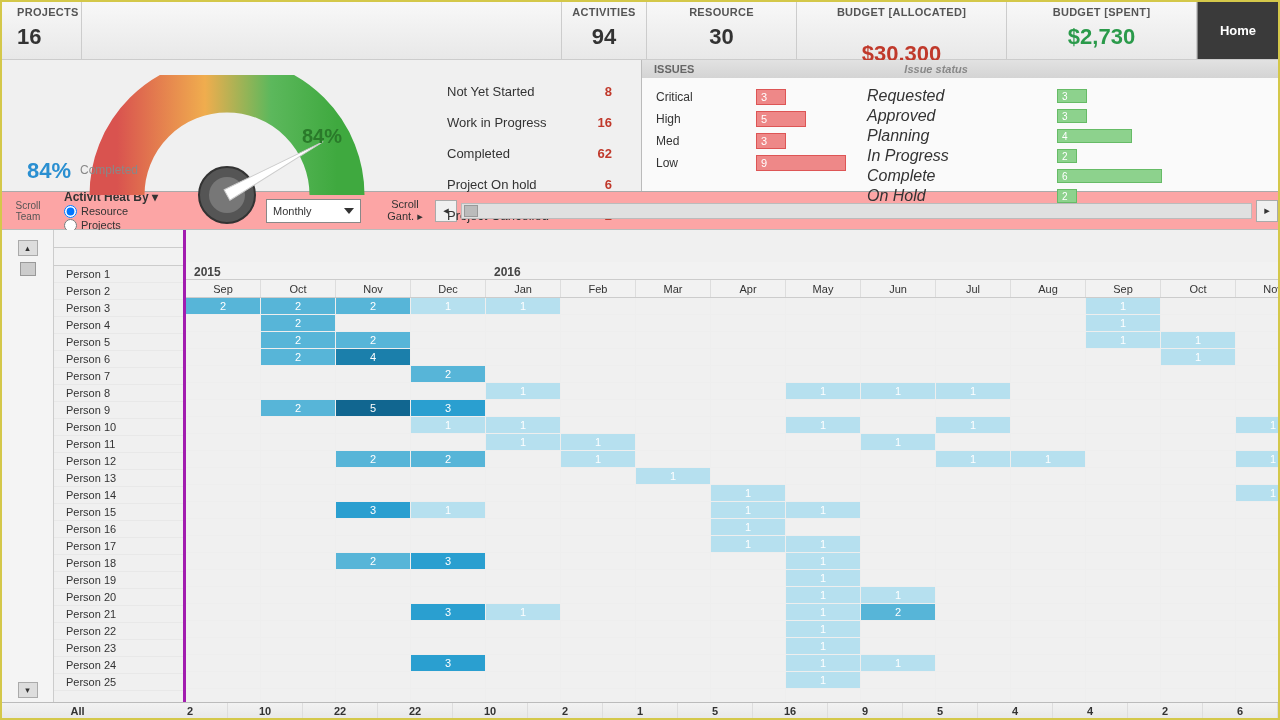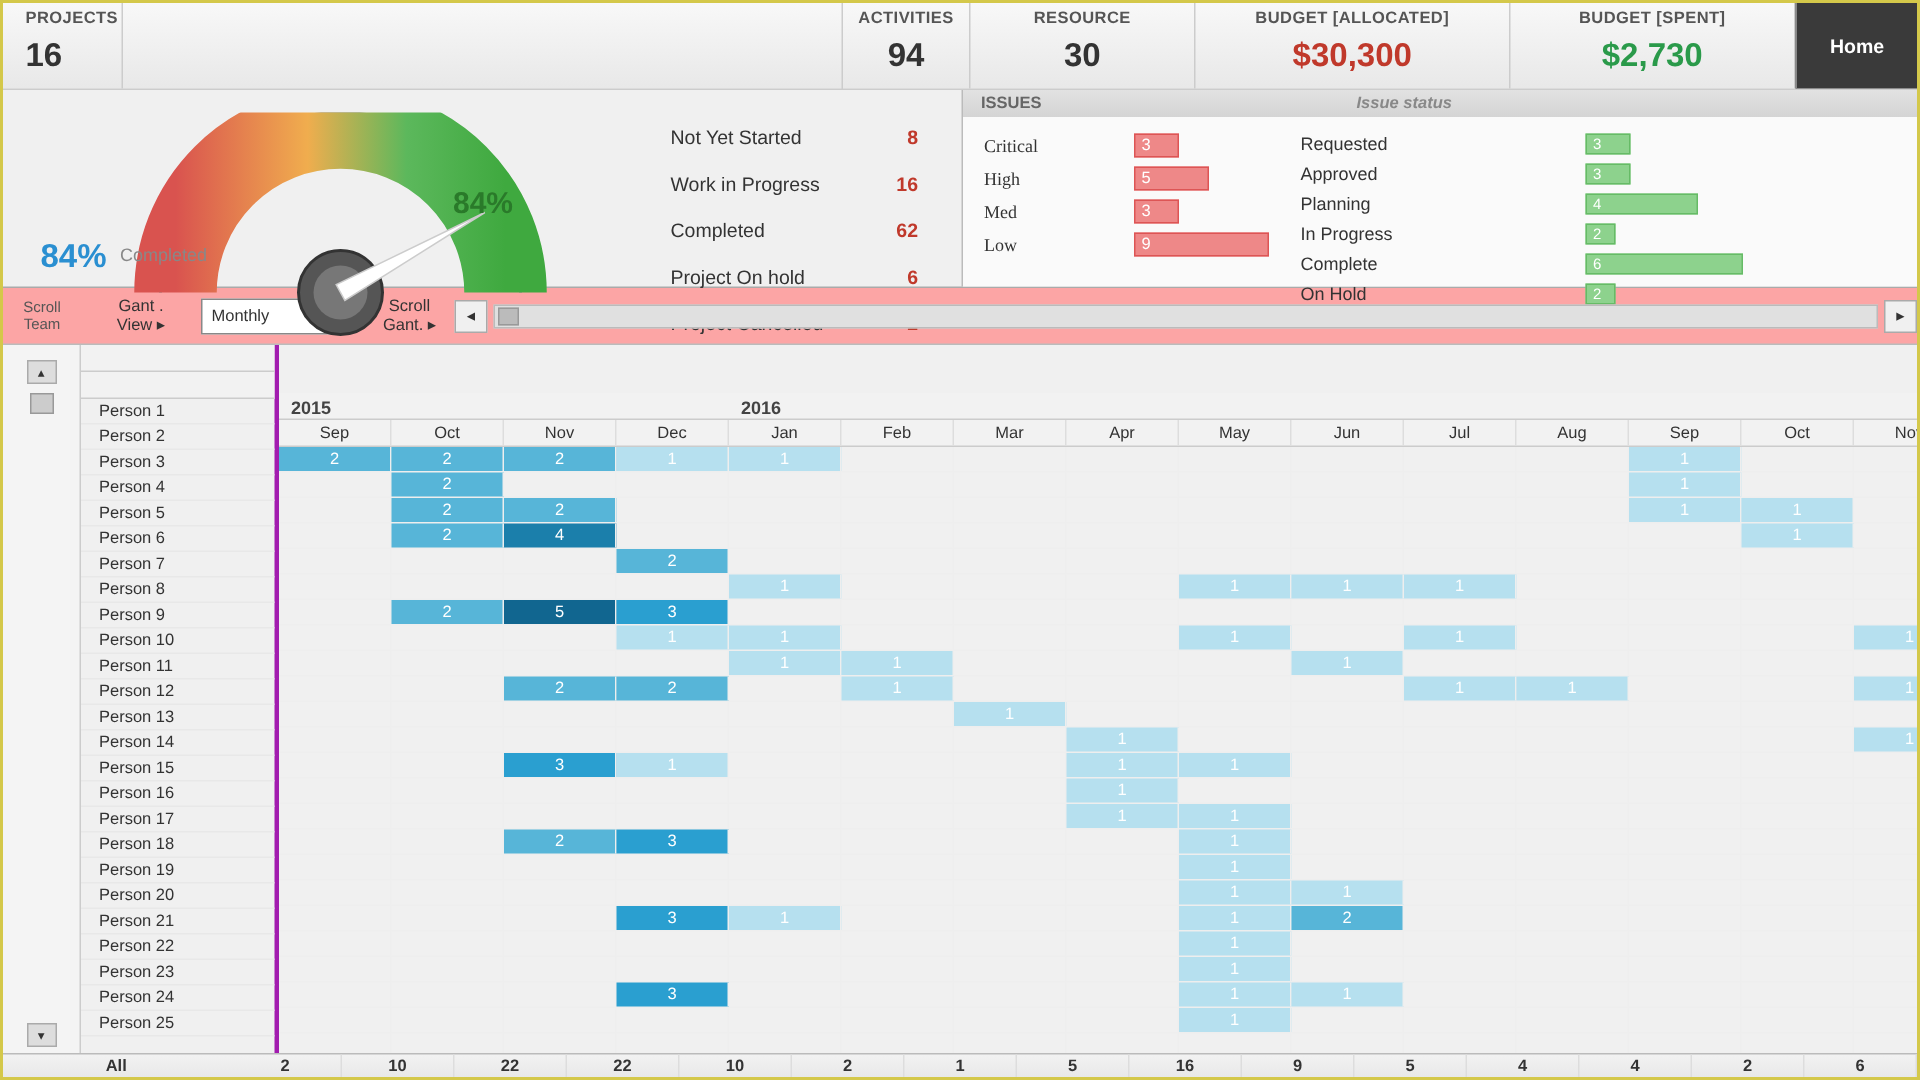--- a/index.html
+++ b/index.html
@@ -36,21 +36,21 @@
     padding: 2px 0;
   }
   .stat-value {
     font-size: 22px;
     font-weight: 700;
     margin-top: 4px;
   }
   .proj-box { width: 80px; align-items: flex-start; padding-left: 15px;}
   .act-box { width: 85px; }
   .res-box { width: 150px; }
-  .bud1-box { width: 210px; }
+  .bud1-box { width: 210px; gap: 17px; }
   .bud2-box { width: 190px; }
   .home-box {
     flex: 1;
     background: #3a3a3a;
     color: #fff;
     display: flex;
     align-items: center;
     justify-content: center;
     font-weight: 700;
     font-size: 13px;
@@ -148,38 +148,38 @@
   }
   .prio-col {
     width:215px;
     padding-left:14px;
   }
   .prio-row {
     display:flex;
     align-items:center;
     height:22px;
   }
-  .prio-row .lbl { width:100px; font-size:12px;font-family:Liberation Serif, serif; }
+  .prio-row .lbl { width:100px; font-size:12px; }
   .ibar {
     height:16px;
     background:#e88;
     border:1px solid #d55;
     color:#fff;
     font-size:11px;
     padding-left:4px;
     display:flex;
     align-items:center;
   }
   .status-col { width: auto; }
   .status-row {
     display:flex;
     align-items:center;
     height:20px;
   }
-  .status-row .lbl { width:190px; font-size:12px; }
+  .status-row .lbl { width:190px; font-size:16px;font-style:italic; }
   .sbar {
     height:14px;
     background:#8dd28d;
     border:1px solid #6b6;
     color:#fff;
     font-size:10px;
     padding-left:4px;
     display:flex;
     align-items:center;
   }
@@ -451,20 +451,33 @@
             <span class="lbl">On Hold</span>
             <span class="sbar" style="width:20px">2</span>
           </div>
         </div>
     </div>
   </div>
 </div>
 
 <div class="controls-row">
   <div class="scroll-team">Scroll<br>Team</div>
+  <div class="heatby-box">
+    <div class="heatby-lbl">
+      <span>Activit Heat By</span> <span>▾</span>
+    </div>
+    <div class="radio-row">
+      <input type="radio" checked="" style="">
+      <span>Resource</span>
+    </div>
+    <div class="radio-row">
+      <input type="radio" style="">
+      <span>Projects</span>
+    </div>
+  </div>
   <div class="gant-view">Gant .<br>View <span>▸</span></div>
   <div class="period-dd">
     <span>Monthly</span>
     <span class="tri"></span>
   </div>
   <div class="scroll-gant-lbl">Scroll<br>Gant. <span>▸</span></div>
   <div class="sg-arrow">
       <span>◂</span>
     </div>
   <div class="sg-track">

